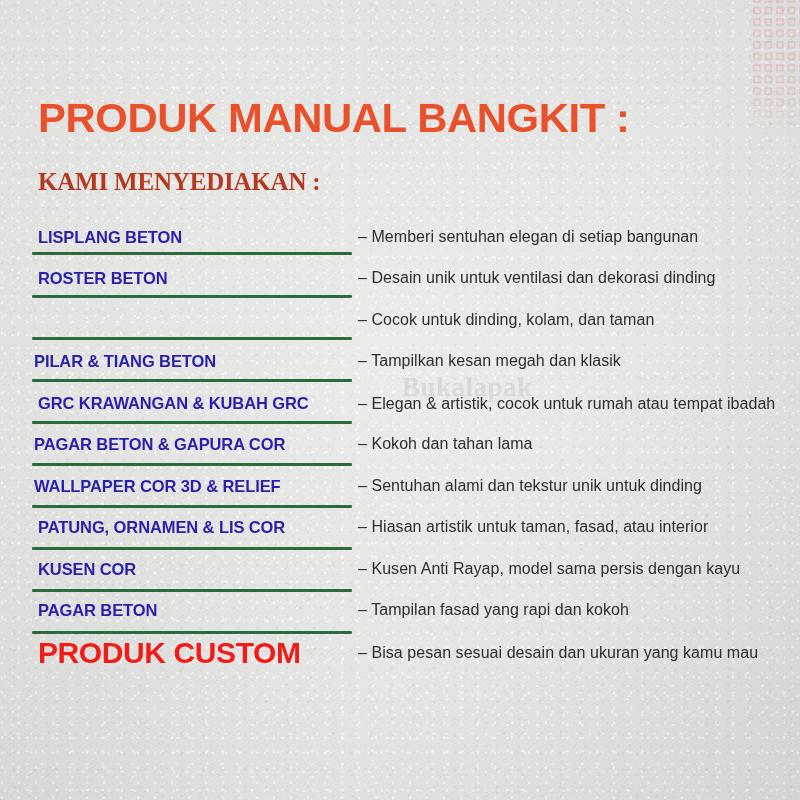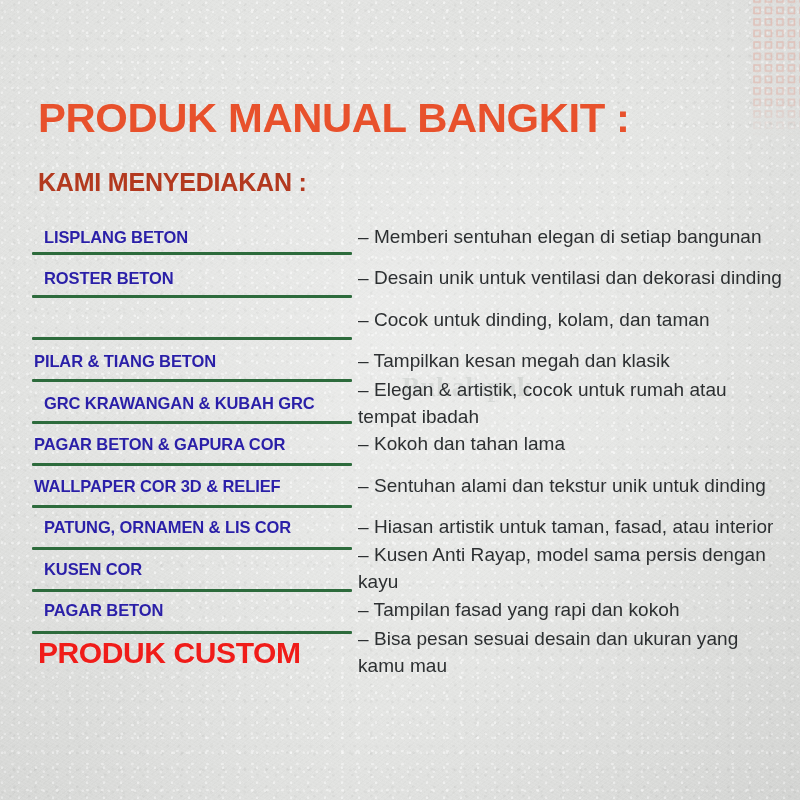--- a/index.html
+++ b/index.html
@@ -83,41 +83,42 @@
     position: absolute;
     left: 38px;
     top: 168px;
     font-size: 25px;
     font-weight: 700;
     letter-spacing: -0.2px;
     color: #b3391f;
     white-space: nowrap;
     transform: scaleX(1.0);
     transform-origin: left center;
+    font-family: Liberation Serif, serif;
   }
 
   
   #list {
     position: absolute;
     left: 0;
     top: 216px;
     width: 800px;
   }
 
   .row {
     position: relative;
     height: 41.5px;
   }
   .row.custom {
     height: 44px;
   }
 
   .row .left {
     position: absolute;
-    left: 44px;
+    left: 38px;
     top: 50%;
     transform: translateY(-50%);
     font-size: 16.5px;
     font-weight: 700;
     color: #2a1fa8;
     letter-spacing: -0.1px;
     white-space: nowrap;
   }
   .row.indent .left {
     left: 34px;
@@ -130,21 +131,21 @@
     letter-spacing: -0.4px;
     text-align: center;
   }
 
   .row .right {
     position: absolute;
     left: 358px;
     top: 50%;
     transform: translateY(-50%);
     width: 430px;
-    font-size: 19px;
+    font-size: 16px;
     font-weight: 400;
     color: #2c2f31;
     line-height: 1.42;
     letter-spacing: 0.05px;
   }
   .row.two-line .right {
     top: 52%;
   }
 
   .rule {

